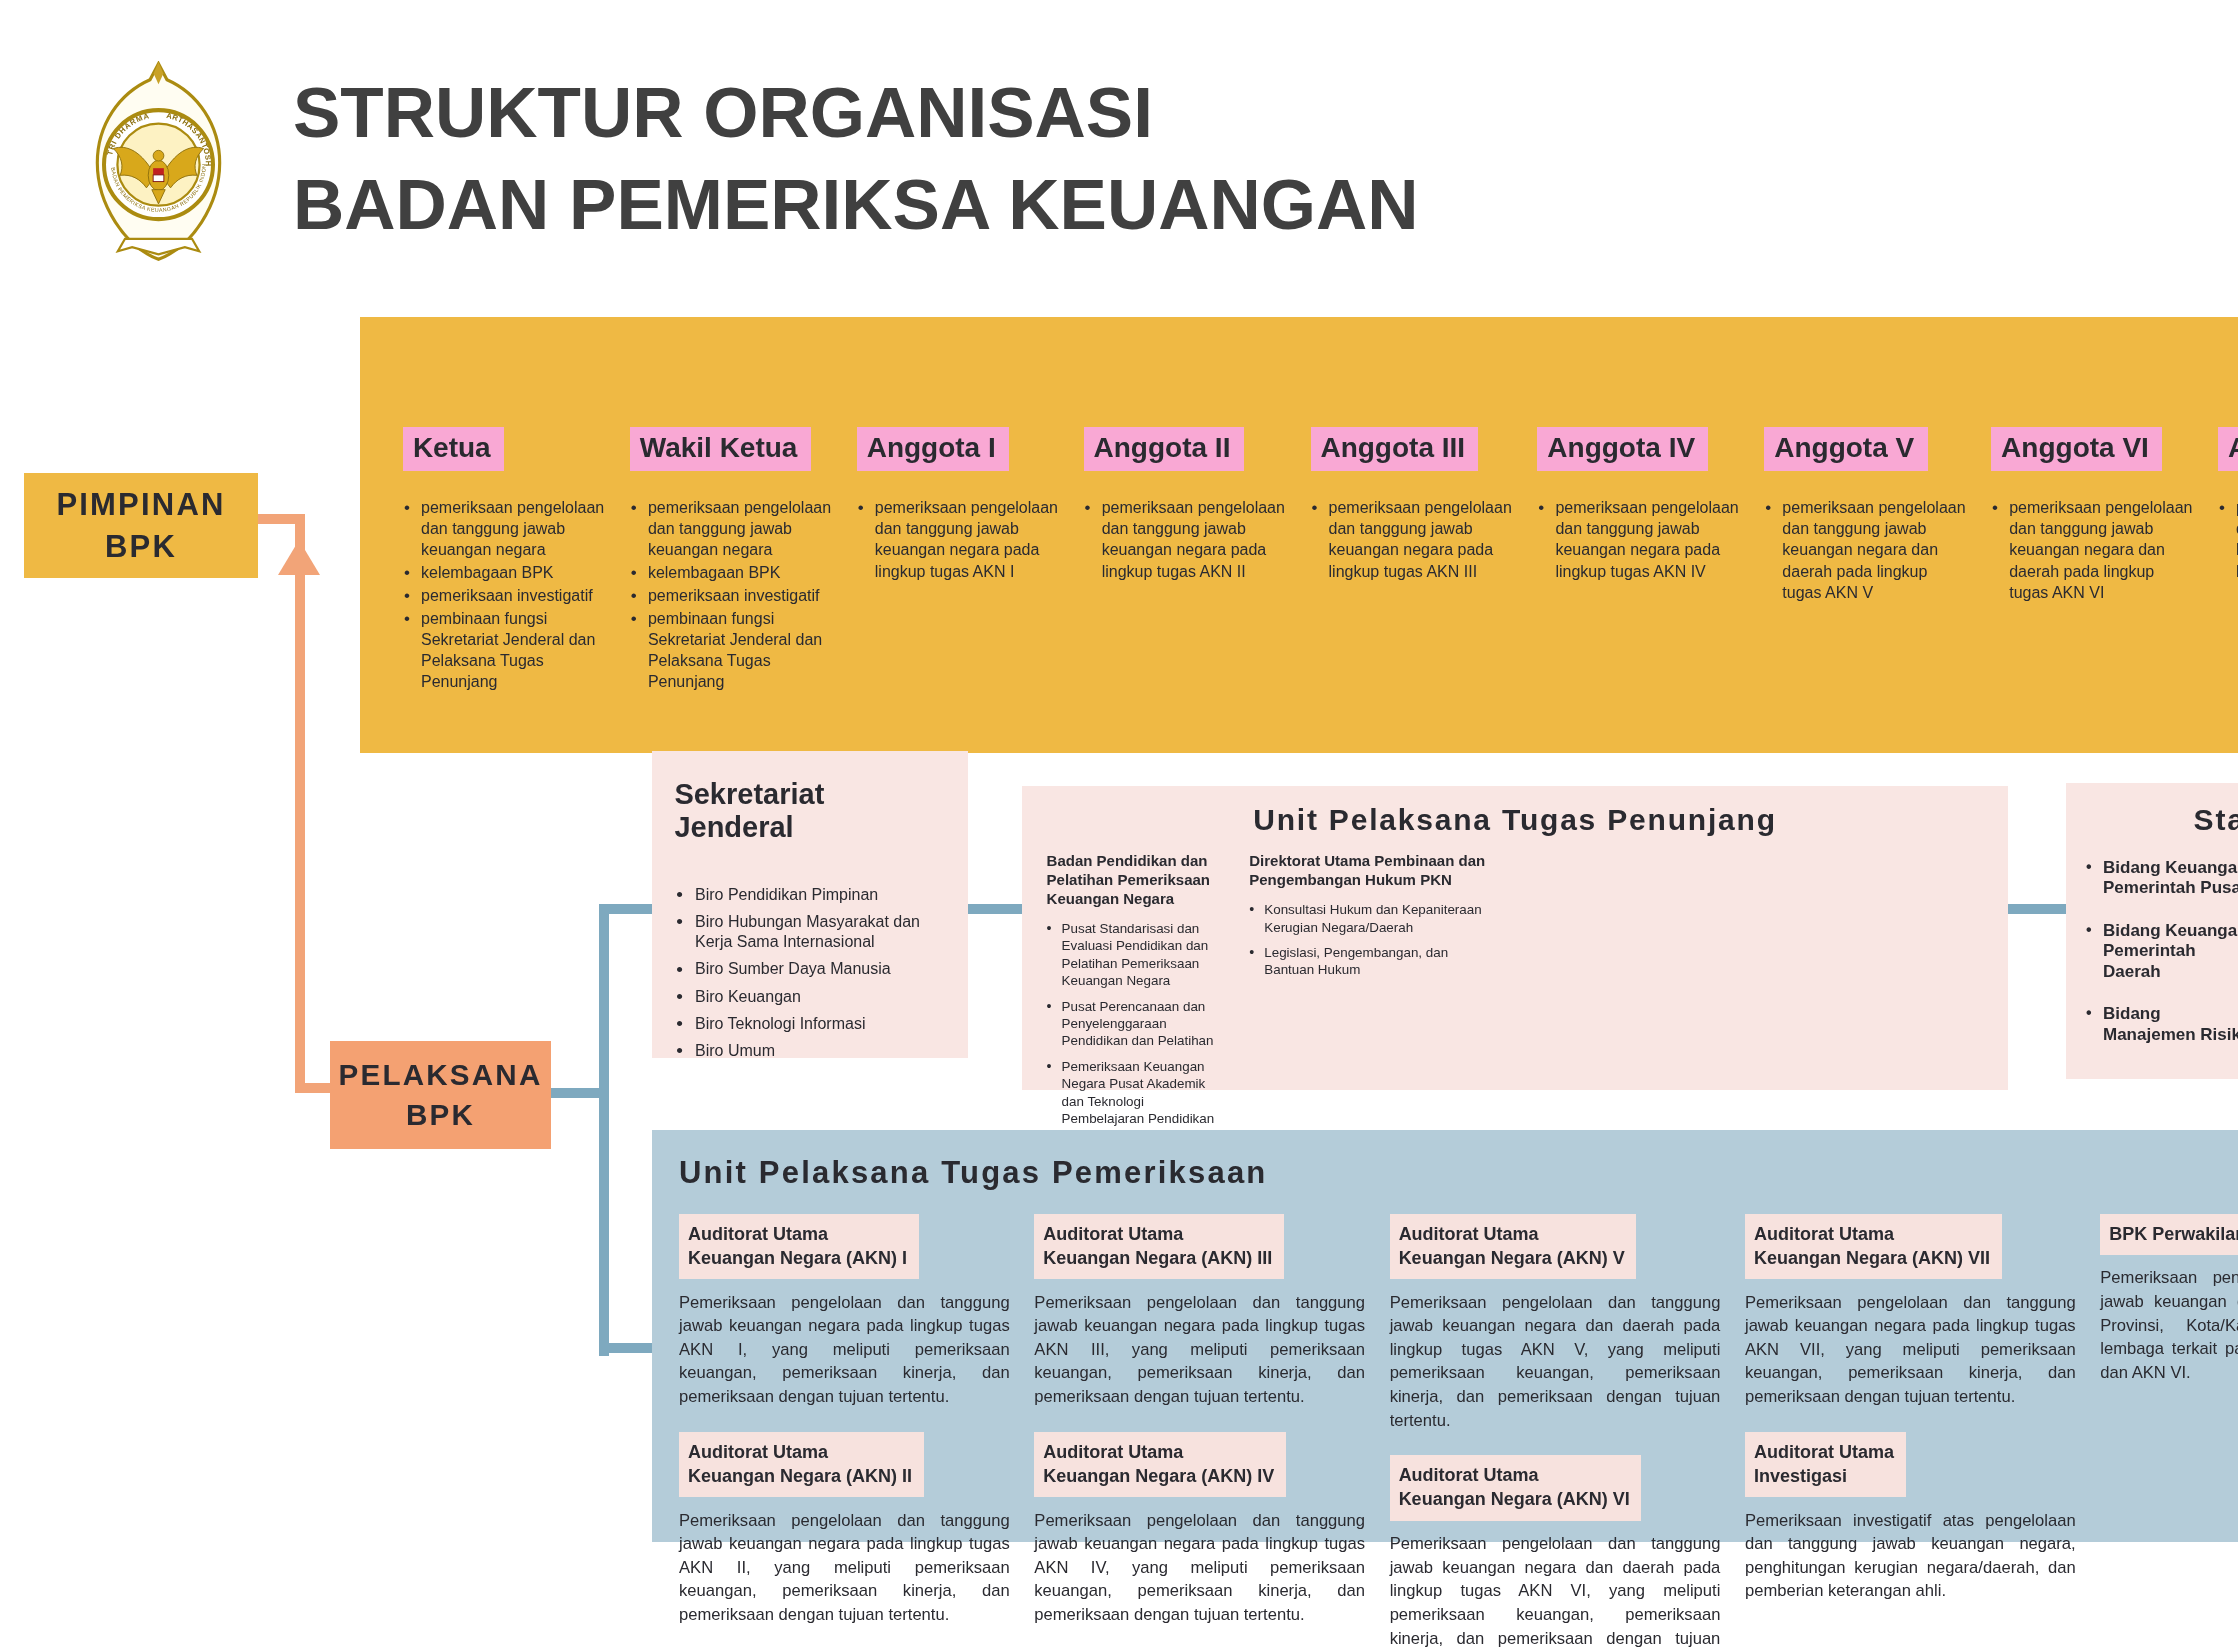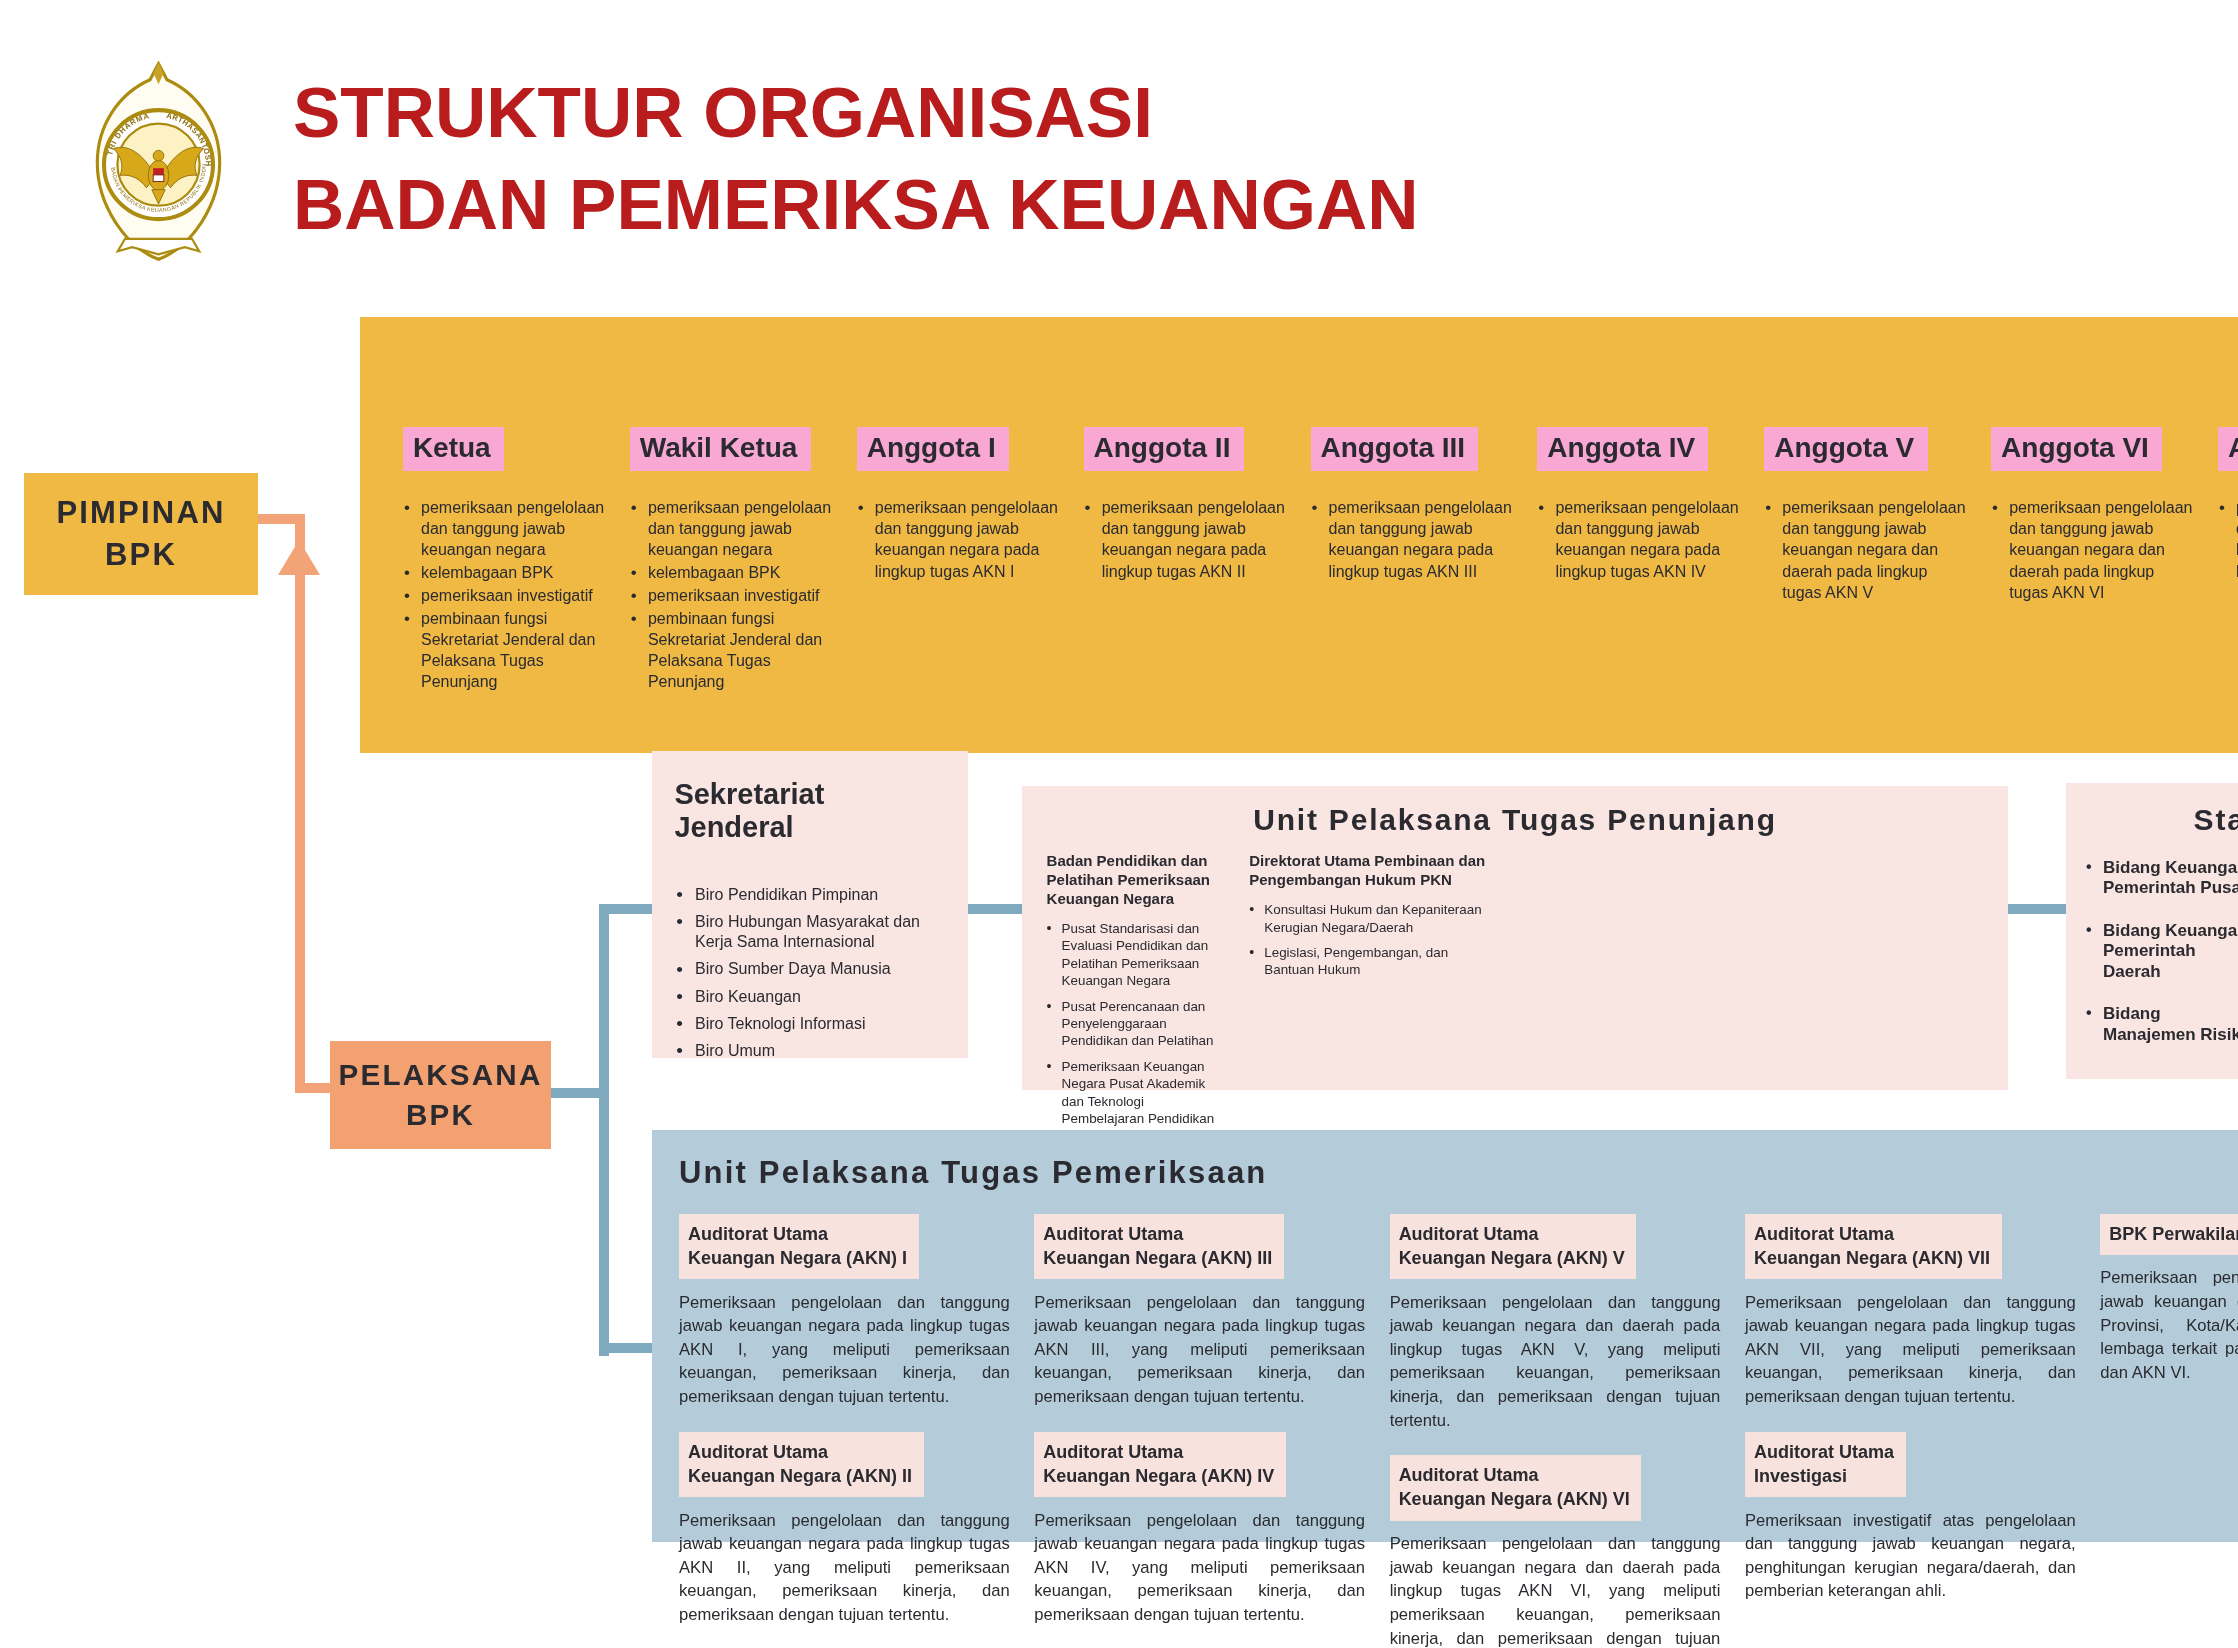--- a/index.html
+++ b/index.html
@@ -3,35 +3,35 @@
 <meta charset="utf-8">
 <style>
   * { box-sizing: border-box; margin: 0; padding: 0; }
   html,body { background:#ffffff; }
   body { font-family:"Liberation Sans", sans-serif; color:#2a2a30; }
   .canvas { position:relative; width:2494px; height:1648px; background:#fff; overflow:hidden; }
 
   
   .logo { position:absolute; left:89px; top:61px; width:139px; height:201px; }
   .main-title { position:absolute; left:293px; top:67px; font-size:71px; font-weight:800;
-                line-height:1.3; letter-spacing:0; color:#b91c1c; }
+                line-height:1.3; letter-spacing:0; color:#404040; }
 
   
   .line { position:absolute; z-index:1; }
   .o { background:#f2a478; }
   .b { background:#7ea9bf; }
   .arrow-up { position:absolute; z-index:1; width:0; height:0;
               border-left:21px solid transparent; border-right:21px solid transparent;
               border-bottom:35px solid #f2a478; }
 
   
   .side-box { position:absolute; z-index:2; display:flex; flex-direction:column;
               align-items:center; justify-content:center; font-weight:800;
               letter-spacing:2.2px; line-height:1.35; text-align:center; }
-  .pimpinan-box { left:24px; top:473px; width:234px; height:122px; background:#efb944; font-size:31px; }
+  .pimpinan-box { left:24px; top:473px; width:234px; height:105px; background:#efb944; font-size:31px; }
   .pelaksana-box { left:330px; top:1041px; width:221px; height:108px; background:#f4a172; font-size:29.6px; }
 
   
   .yellow-panel { position:absolute; left:360px; top:317px; width:2104px; height:436px;
                   background:#efb944; z-index:2; padding:110px 43px 0 43px; }
   .ygrid { display:grid; grid-template-columns:repeat(9,1fr); gap:24px; }
   .ylabel { display:inline-block; background:#f9a8d4; padding:7.2px 13.4px 9px 9.9px;
             font-weight:800; font-size:28px; line-height:1; margin-bottom:26px; white-space:nowrap; }
   .ybullets { list-style:none; font-size:16px; line-height:1.32; }
   .ybullets li { position:relative; padding-left:18px; margin-bottom:1.8px; }

